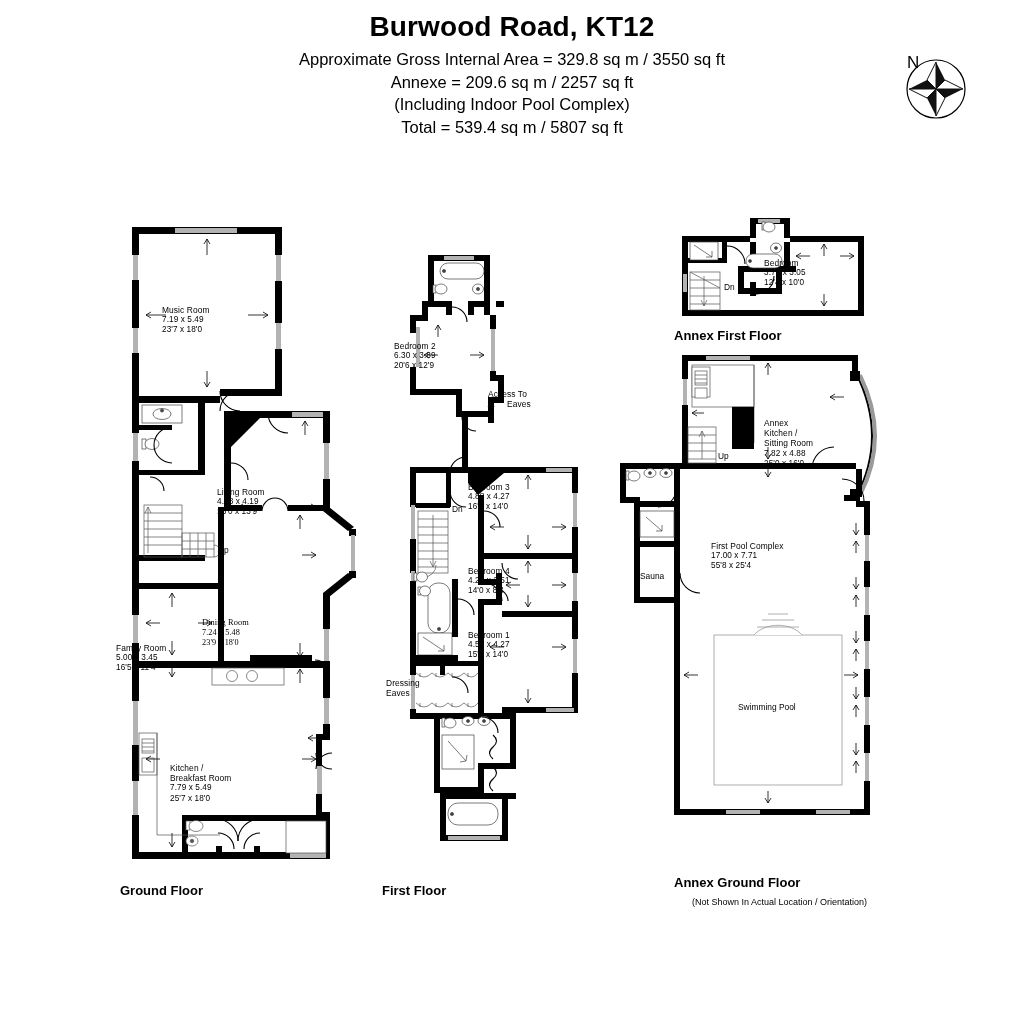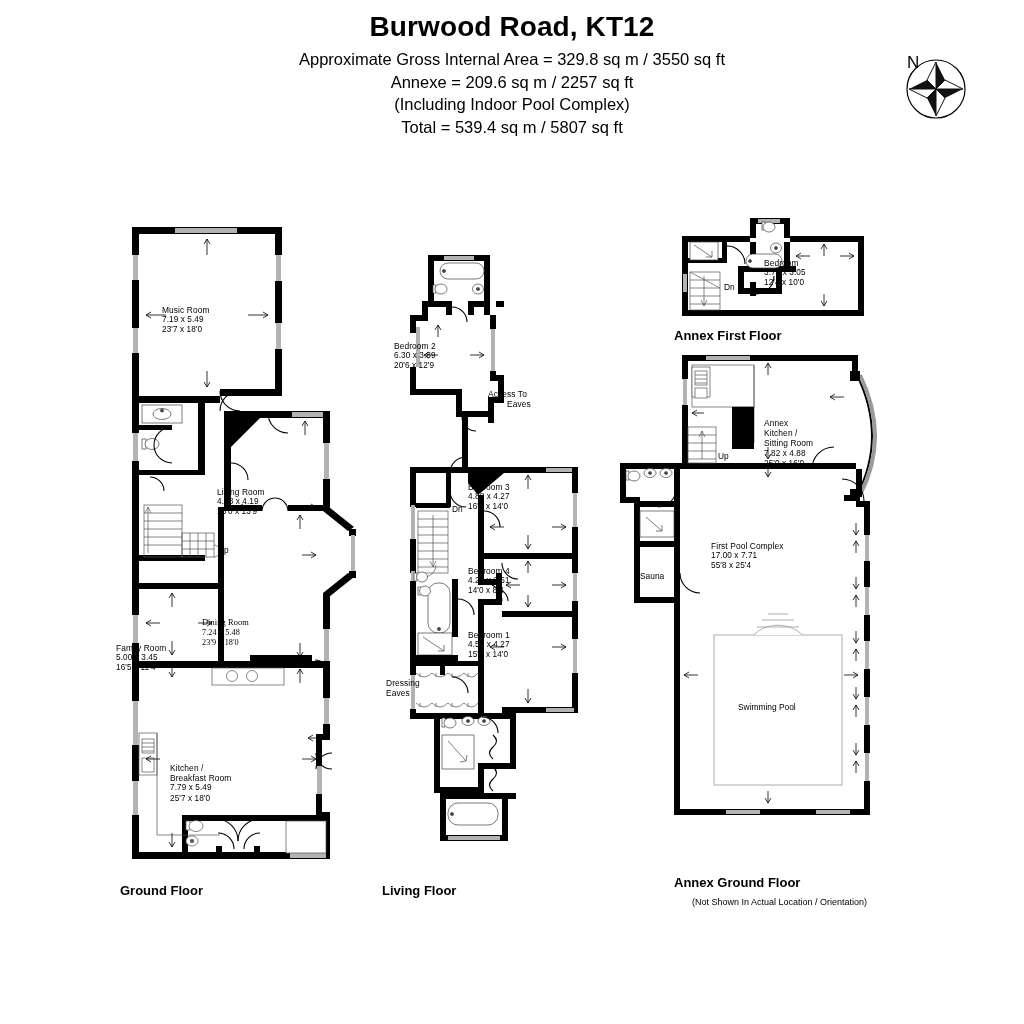--- a/index.html
+++ b/index.html
@@ -578,21 +578,21 @@
     <div class="rm" style="left:90px; top:415px; width:120px;">
       <div>Bedroom 1</div>
       <div class="l2">4.57 x 4.27</div>
       <div class="l3">15'0 x 14'0</div>
     </div>
     <div class="rm" style="left:8px; top:463px; width:80px;">
       <div>Dressing</div>
       <div>Eaves</div>
     </div>
 
-    <div class="plan-label" style="left:4px; top:668px;">Living Floor</div>
+    <div class="plan-label" style="left:4px; top:668px;">First Floor</div>
   </div>
 
   <div class="plan" style="left:672px; top:210px; width:210px; height:130px;">
     <svg width="210" height="130" viewBox="0 0 210 130">
       <g fill="#000">
 
         <rect x="10" y="26" width="68" height="6"></rect>
         <rect x="78" y="8" width="40" height="6"></rect>
         <rect x="86" y="9" width="22" height="4" fill="#b3b3b3"></rect>
         <rect x="78" y="8" width="6" height="20"></rect>

